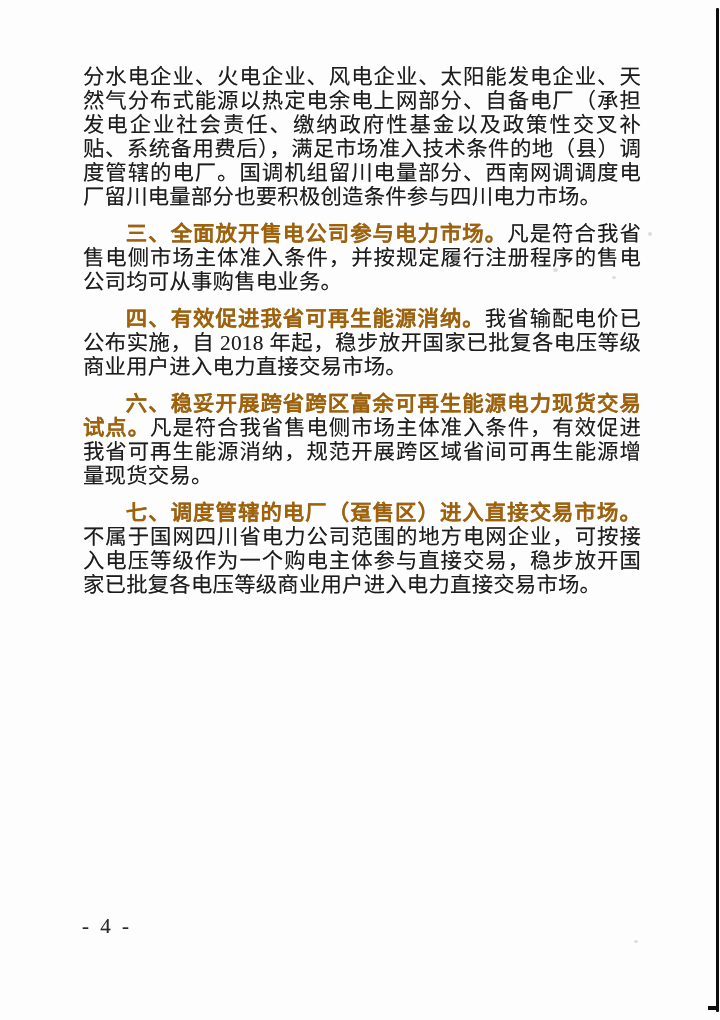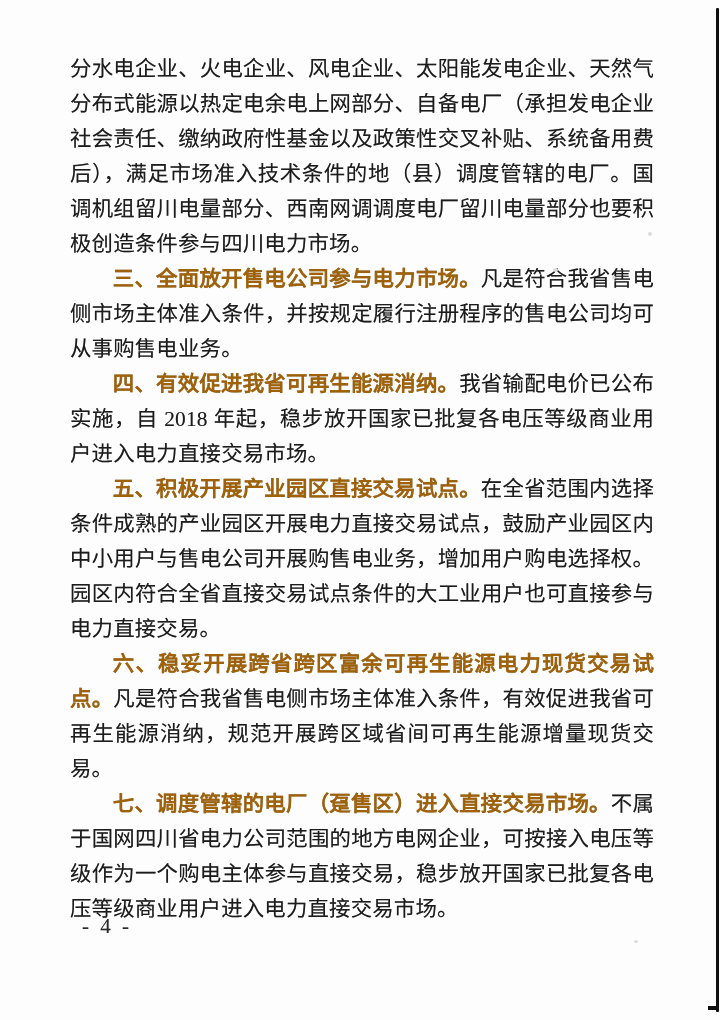--- a/index.html
+++ b/index.html
@@ -16,23 +16,23 @@
     font-family: "Liberation Serif", "DejaVu Serif", serif;
     color: #1c1c1c;
   }
   .content {
     position: absolute;
     left: 70px;
     top: 52px;
     width: 584px;
   }
   .para {
-    margin: 0;
+    margin: 13px;
     font-size: 21.4px;
-    line-height: 35px;
+    line-height: 24px;
     text-align: justify;
     text-justify: inter-ideograph;
     text-indent: 2em;
     letter-spacing: 0.2px;
     text-shadow: 0 0 0.6px rgba(30,30,30,0.45);
   }
   .para.continuation {
     text-indent: 0;
   }
   .lead {
@@ -83,21 +83,20 @@
 <div class="page">
 
   <div class="content">
 
     <p class="para continuation"><span class="lead"></span><span>分水电企业、火电企业、风电企业、太阳能发电企业、天然气分布式能源以热定电余电上网部分、自备电厂（承担发电企业社会责任、缴纳政府性基金以及政策性交叉补贴、系统备用费后），满足市场准入技术条件的地（县）调度管辖的电厂。国调机组留川电量部分、西南网调调度电厂留川电量部分也要积极创造条件参与四川电力市场。</span></p>
 
     <p class="para"><span class="lead">三、全面放开售电公司参与电力市场。</span><span>凡是符合我省售电侧市场主体准入条件，并按规定履行注册程序的售电公司均可从事购售电业务。</span></p>
 
     <p class="para"><span class="lead">四、有效促进我省可再生能源消纳。</span><span>我省输配电价已公布实施，自 2018 年起，稳步放开国家已批复各电压等级商业用户进入电力直接交易市场。</span></p>
 
-    <p class="para"><span class="lead">五、积极开展产业园区直接交易试点。</span><span>在全省范围内选择条件成熟的产业园区开展电力直接交易试点，鼓励产业园区内中小用户与售电公司开展购售电业务，增加用户购电选择权。园区内符合全省直接交易试点条件的大工业用户也可直接参与电力直接交易。</span></p>
 
     <p class="para"><span class="lead">六、稳妥开展跨省跨区富余可再生能源电力现货交易试点。</span><span>凡是符合我省售电侧市场主体准入条件，有效促进我省可再生能源消纳，规范开展跨区域省间可再生能源增量现货交易。</span></p>
 
     <p class="para"><span class="lead">七、调度管辖的电厂（趸售区）进入直接交易市场。</span><span>不属于国网四川省电力公司范围的地方电网企业，可按接入电压等级作为一个购电主体参与直接交易，稳步放开国家已批复各电压等级商业用户进入电力直接交易市场。</span></p>
 
   </div>
 
   <div class="page-number">- 4 -</div>
 
   <div class="edge-line"></div>

